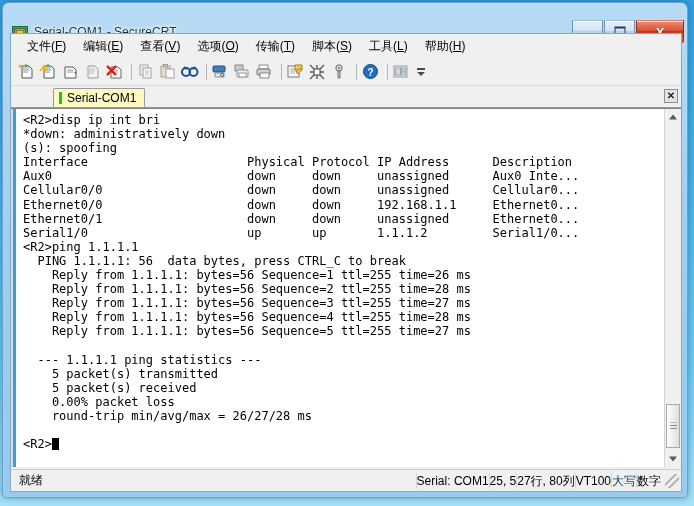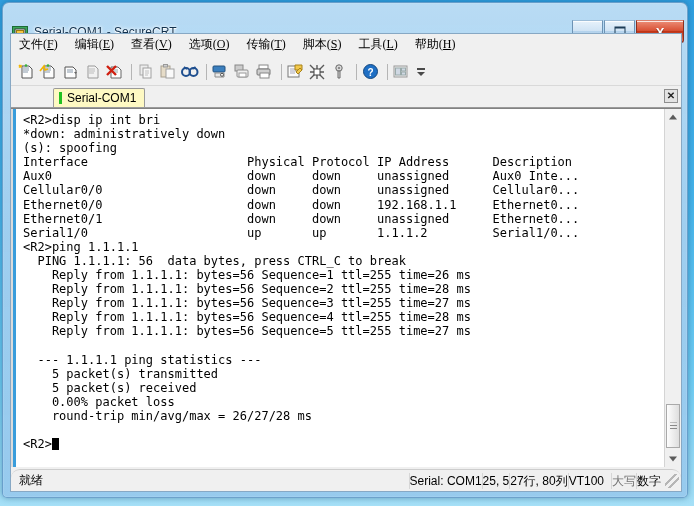--- a/index.html
+++ b/index.html
@@ -118,23 +118,23 @@
     border: 1px solid #87a8c4;
     box-sizing: border-box;
     overflow: hidden;
   }
 
   
   .menubar {
     height: 24px;
     background: #f0f0f0;
     display: flex;
-    align-items: flex-start;
+    align-items: center;
+    padding-left: 8px;
     border-bottom: 1px solid #f0f0f0;
-    font-family: Liberation Serif, serif;
   }
   .menu-item {
     font-size: 12px;
     color: #000;
     padding: 3px 9px 3px 8px;
     white-space: nowrap;
     line-height: 14px;
   }
   .menu-item u { text-decoration: underline; }
 
@@ -329,37 +329,36 @@
   .statusbar {
     position: absolute;
     left: 0; bottom: 0;
     width: 100%;
     height: 22px;
     background: #f0f0f0;
     border-top: 1px solid #cdcdcd;
     display: flex;
     align-items: center;
     box-sizing: border-box;
-    border-radius: 9px;
   }
   .status-left {
     font-size: 12px;
     color: #000;
     padding-left: 8px;
     flex: 1;
   }
   .status-cell {
     font-size: 12px;
     color: #000;
     padding: 0 0;
     border-left: 1px solid #d6d6d6;
     line-height: 16px;
     white-space: nowrap;
   }
-  .status-cell.dim { color: #737373; margin-left: 7px; }
+  .status-cell.dim { color: #0c4a6e; }
   .status-grip {
     width: 14px;
     height: 14px;
     margin: 0 2px 0 4px;
     background:
       linear-gradient(135deg, transparent 0 60%, #b6b6b6 60% 70%, transparent 70%),
       linear-gradient(135deg, transparent 0 35%, #b6b6b6 35% 45%, transparent 45%);
   }
 </style>
 </head>

